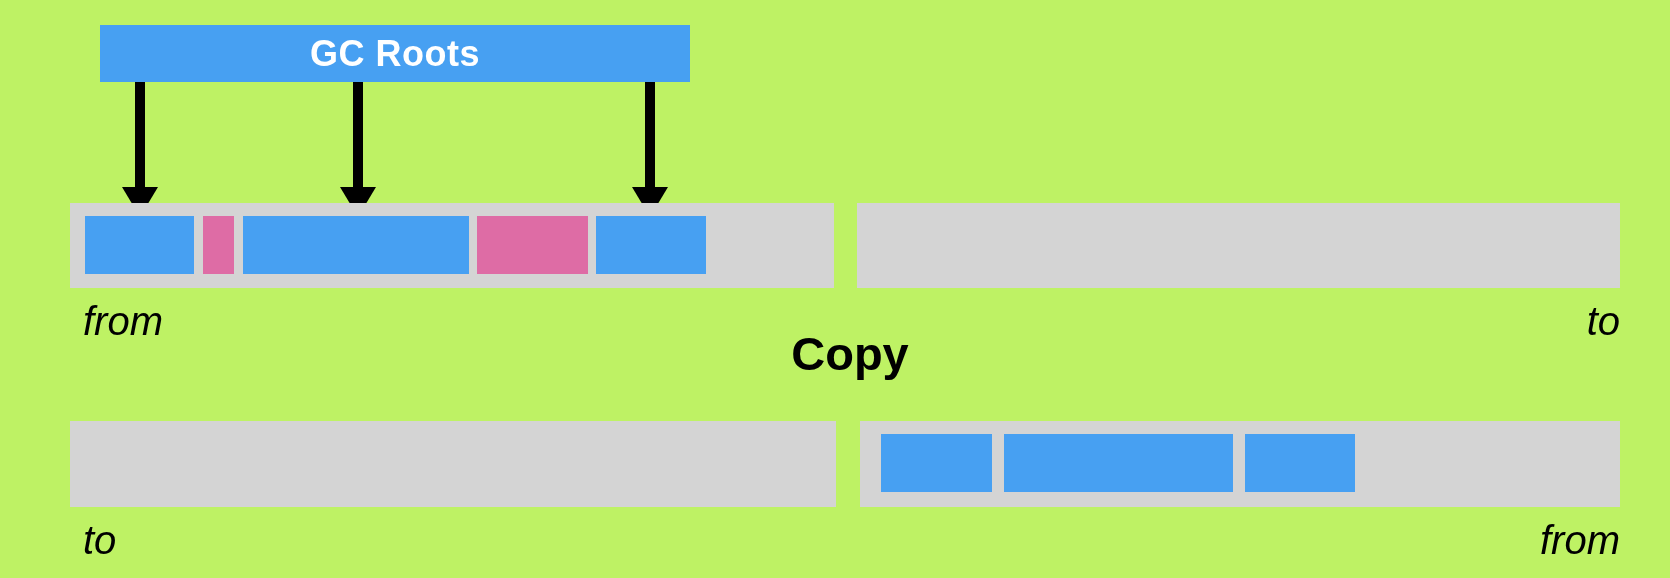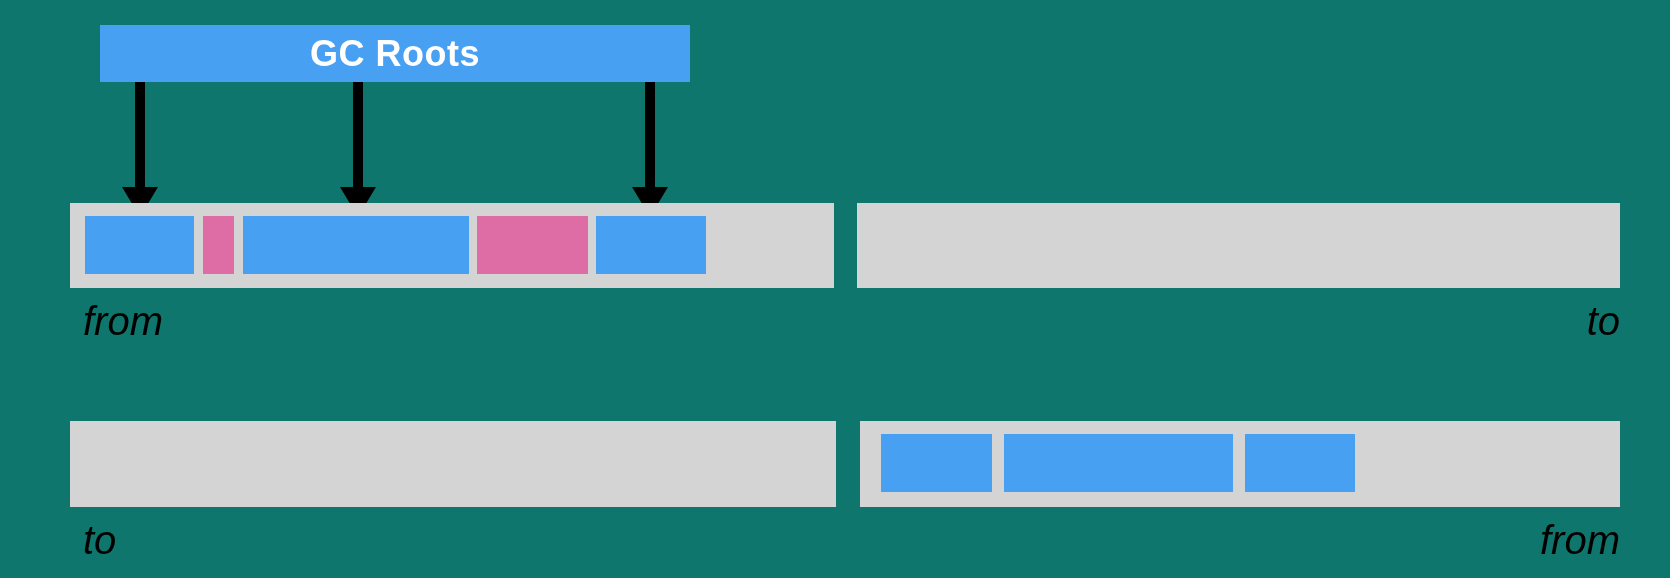--- a/index.html
+++ b/index.html
@@ -5,21 +5,21 @@
   html, body {
     margin: 0;
     padding: 0;
     background: #ffffff;
     font-family: "Liberation Sans", sans-serif;
   }
   #canvas {
     position: relative;
     width: 1670px;
     height: 578px;
-    background: #0f766e;
+    background: #bef264;
     overflow: hidden;
   }
   
   .roots-box {
     position: absolute;
     left: 100px; top: 25px;
     width: 590px; height: 57px;
     background: var(--live-object, #47a0f2);
     display: flex; align-items: center; justify-content: center;
   }
@@ -117,20 +117,21 @@
       <div class="block dead" style="left: 133px; width: 31px;"></div>
       <div class="block live" style="left: 173px; width: 226px;"></div>
       <div class="block dead" style="left: 407px; width: 111px;"></div>
       <div class="block live" style="left: 526px; width: 110px;"></div>
     </div>
   <div class="bar" id="bar-top-right"></div>
 
   <div class="space-label" id="label-from-top">from</div>
   <div class="space-label" id="label-to-top">to</div>
 
+  <div class="copy-label">Copy</div>
 
   <div class="bar" id="bar-bottom-left"></div>
   <div class="bar" id="bar-bottom-right">
       <div class="block live" style="left: 21px; width: 111px;"></div>
       <div class="block live" style="left: 144px; width: 229px;"></div>
       <div class="block live" style="left: 385px; width: 110px;"></div>
     </div>
 
   <div class="space-label" id="label-to-bottom">to</div>
   <div class="space-label" id="label-from-bottom">from</div>

